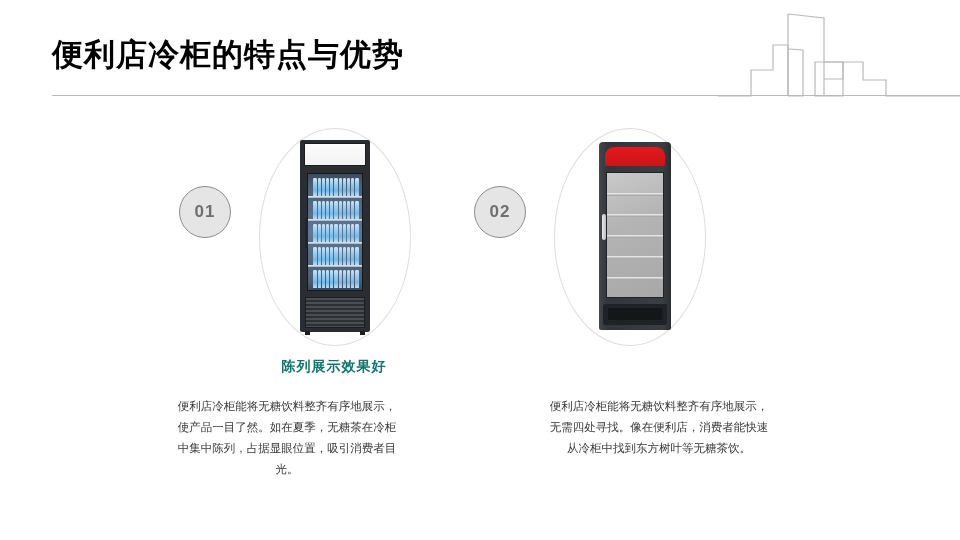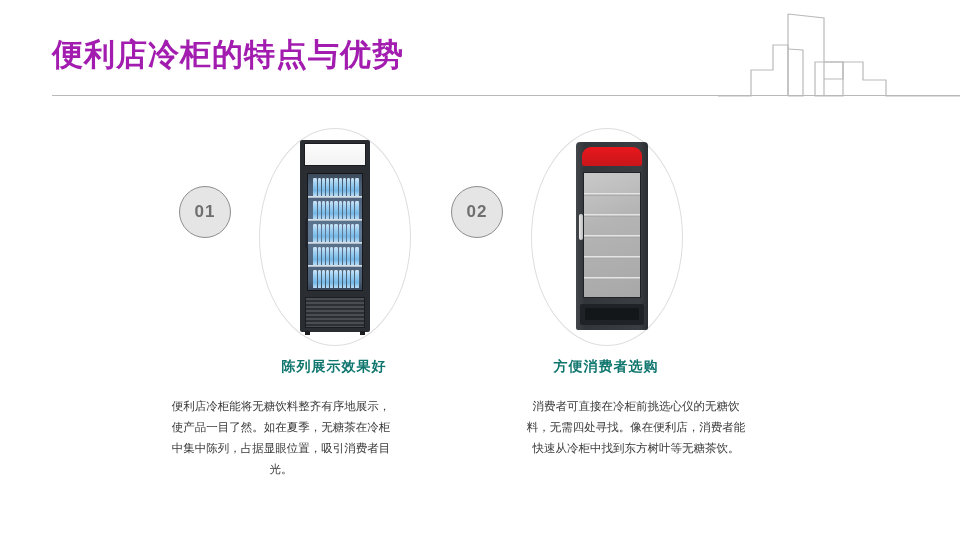--- a/index.html
+++ b/index.html
@@ -17,21 +17,21 @@
   }
 
   
   #slide-title {
     position: absolute;
     left: 52px;
     top: 34px;
     font-size: 31px;
     font-weight: bold;
     letter-spacing: 1px;
-    color: #a21caf;
+    color: #000000;
     white-space: nowrap;
   }
   #title-rule {
     position: absolute;
     left: 52px;
     top: 95px;
     width: 908px;
     height: 1px;
     background: #b9b9b9;
   }
@@ -45,21 +45,21 @@
   }
 
   
   .column {
     position: absolute;
     top: 110px;
     width: 360px;
     height: 400px;
   }
   #column-1 { left: 154px; }
-  #column-2 { left: 426px; }
+  #column-2 { left: 449px; }
 
   .media-oval {
     position: absolute;
     top: 18px;
     left: 105px;
     width: 152px;
     height: 218px;
     border: 1px solid #dedede;
     border-radius: 76px / 109px;
     background: #ffffff;
@@ -94,21 +94,21 @@
     text-align: center;
     font-size: 14px;
     font-weight: bold;
     color: #0f766e;
     letter-spacing: 1px;
   }
 
   .item-body {
     position: absolute;
     top: 286px;
-    left: 17px;
+    left: 23px;
     width: 220px;
     text-align: center;
     font-size: 11.5px;
     line-height: 21px;
     color: #3a3a3a;
   }
   #column-2 .item-body { left: 100px; }
 
   
   .cooler1 {
@@ -381,15 +381,14 @@
       <div class="c2-shelf-line" style="top:62px"></div>
       <div class="c2-shelf-line" style="top:83px"></div>
       <div class="c2-shelf-line" style="top:104px"></div>
     </div>
     <div class="c2-handle"></div>
     <div class="c2-base">
       <div class="c2-base-inner"></div>
     </div>
   </div>
 
-  <div class="item-heading">方便消费者选购</div>
-  <div class="item-body">消费者可直接在冷柜前挑选心仪的无糖饮料，无需四处寻找。像在便利店，消费者能快速从冷柜中找到东方树叶等无糖茶饮。</div>
+  <div class="item-body">便利店冷柜能将无糖饮料整齐有序地展示，无需四处寻找。像在便利店，消费者能快速从冷柜中找到东方树叶等无糖茶饮。</div>
 </div>
 
 </body></html>

